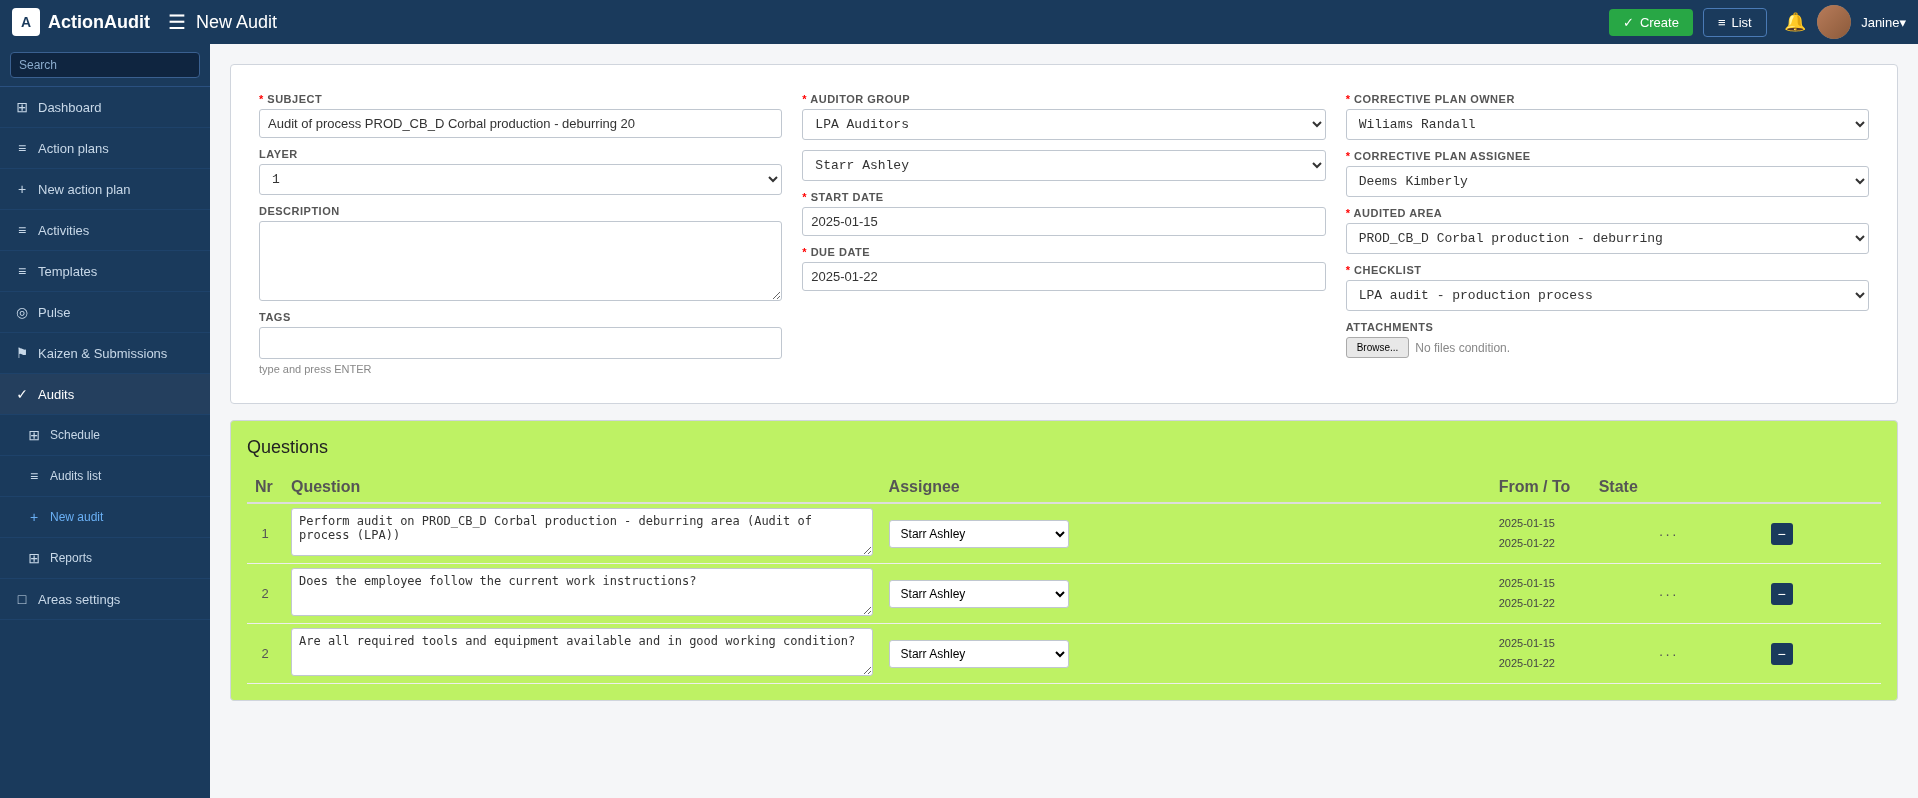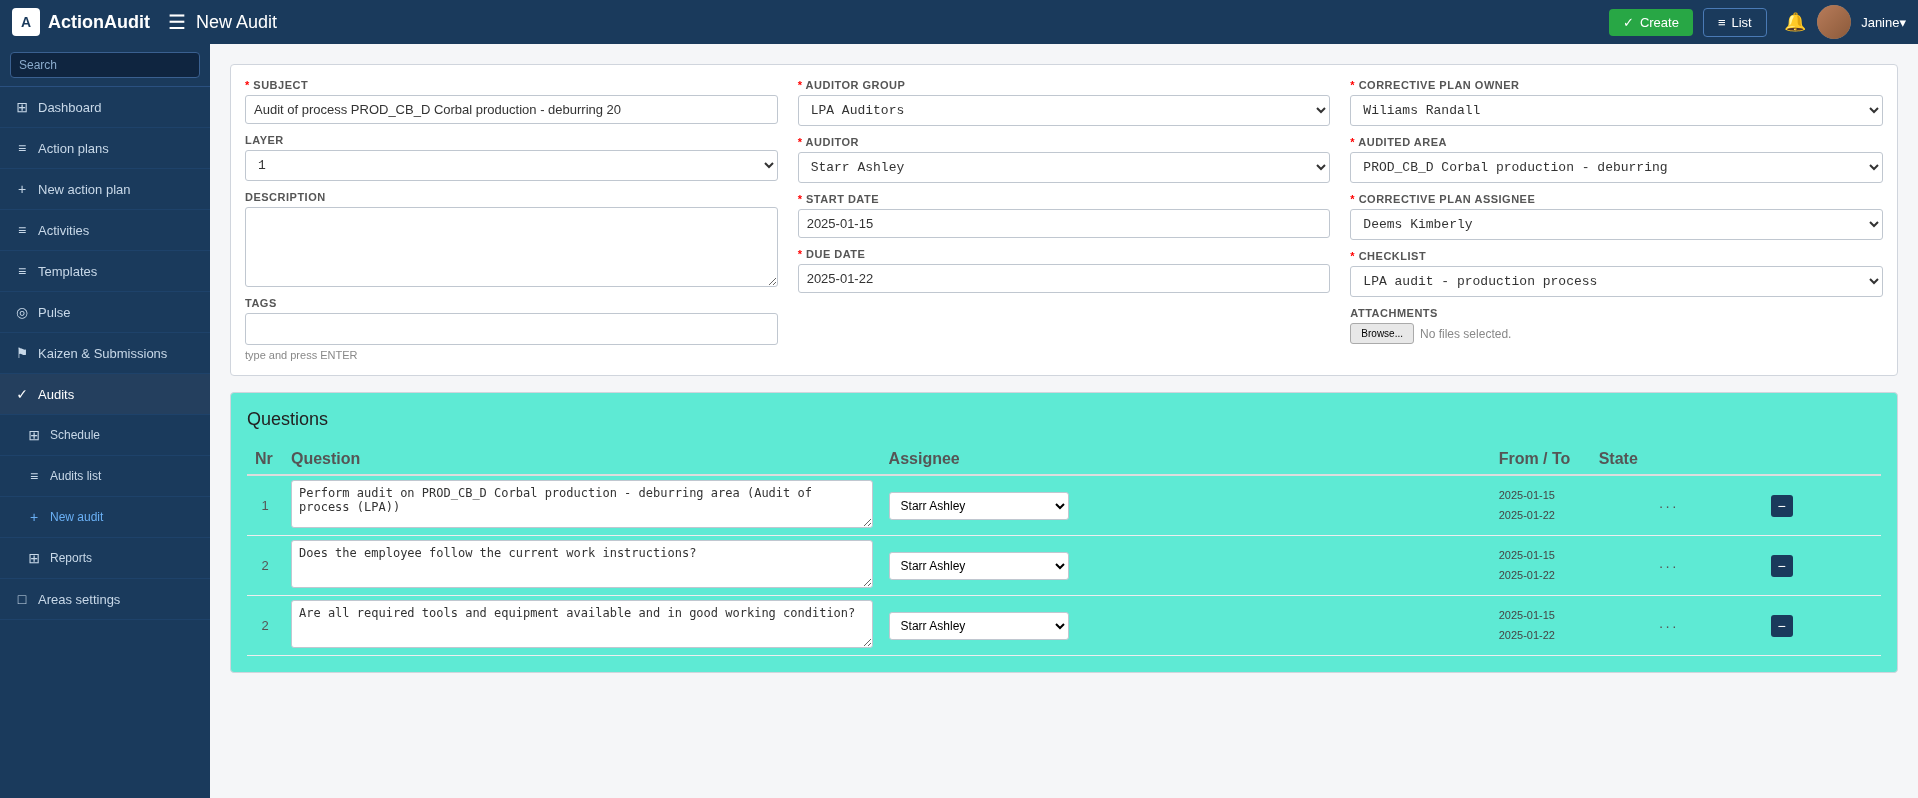--- a/index.html
+++ b/index.html
@@ -137,21 +137,21 @@
       overflow-y: auto;
       background: #f5f6f8;
       padding: 20px;
     }
 
     
     .form-section {
       background: white;
       border: 1px solid #d0d5dd;
       border-radius: 4px;
-      padding: 14px;
+      padding: 28px;
       margin-bottom: 16px;
     }
     .form-grid {
       display: grid;
       grid-template-columns: 1fr 1fr 1fr;
       gap: 0 20px;
     }
     .form-col { display: flex; flex-direction: column; gap: 10px; }
     .form-group { display: flex; flex-direction: column; gap: 4px; }
     .form-group label {
@@ -191,21 +191,21 @@
       border: 1px solid #aaa;
       background: #e8e8e8;
       padding: 4px 10px;
       border-radius: 3px;
       cursor: pointer;
       font-size: 10px;
     }
     .file-input-row .no-file { color: #888; font-size: 12px; }
 
     
-    .questions-section { background: #5eead4; border: 1px solid #d0d5dd; border-radius: 4px; padding: 16px; }
+    .questions-section { background: #bef264; border: 1px solid #d0d5dd; border-radius: 4px; padding: 16px; }
     .questions-title { font-size: 18px; font-weight: normal; margin-bottom: 14px; color: #222; }
     .questions-table { width: 100%; border-collapse: collapse; }
     .questions-table th {
       text-align: left;
       font-size: 16px;
       font-weight: bold;
       color: #555;
       border-bottom: 2px solid #ddd;
       padding: 6px 8px;
     }
@@ -369,21 +369,20 @@
         </div>
 
         <div class="form-col">
           <div class="form-group">
             <label><span class="req">*</span> <span>AUDITOR GROUP</span></label>
             <select>
               <option>LPA Auditors</option><option>Group B</option>
             </select>
           </div>
           <div class="form-group">
-            <label><span class="req">*</span> <span>AUDITOR</span></label>
             <select>
               <option>Starr Ashley</option><option>John Doe</option>
             </select>
           </div>
           <div class="form-group">
             <label><span class="req">*</span> <span>START DATE</span></label>
             <input type="text" value="2025-01-15" style="">
           </div>
           <div class="form-group">
             <label><span class="req">*</span> <span>DUE DATE</span></label>
@@ -392,42 +391,42 @@
         </div>
 
         <div class="form-col">
           <div class="form-group">
             <label><span class="req">*</span> <span>CORRECTIVE PLAN OWNER</span></label>
             <select>
               <option>Wiliams Randall</option><option>Alice Brown</option>
             </select>
           </div>
           <div class="form-group">
+            <label><span class="req">*</span> <span>CORRECTIVE PLAN ASSIGNEE</span></label>
+            <select>
+              <option>Deems Kimberly</option><option>Alice Brown</option>
+            </select>
+          </div>
+          <div class="form-group">
             <label><span class="req">*</span> <span>AUDITED AREA</span></label>
             <select>
               <option>PROD_CB_D Corbal production - deburring</option><option>Area B</option>
-            </select>
-          </div>
-          <div class="form-group">
-            <label><span class="req">*</span> <span>CORRECTIVE PLAN ASSIGNEE</span></label>
-            <select>
-              <option>Deems Kimberly</option><option>Alice Brown</option>
             </select>
           </div>
           <div class="form-group">
             <label><span class="req">*</span> <span>CHECKLIST</span></label>
             <select>
               <option>LPA audit - production process</option><option>Checklist B</option>
             </select>
           </div>
           <div class="form-group">
             <label>ATTACHMENTS</label>
             <div class="file-input-row">
               <button class="browse-btn">Browse...</button>
-              <span class="no-file">No files selected.</span>
+              <span class="no-file">No files condition.</span>
             </div>
           </div>
         </div>
 
       </div>
     </div>
 
     <div class="questions-section">
       <h2 class="questions-title">Questions</h2>
       <table class="questions-table">

